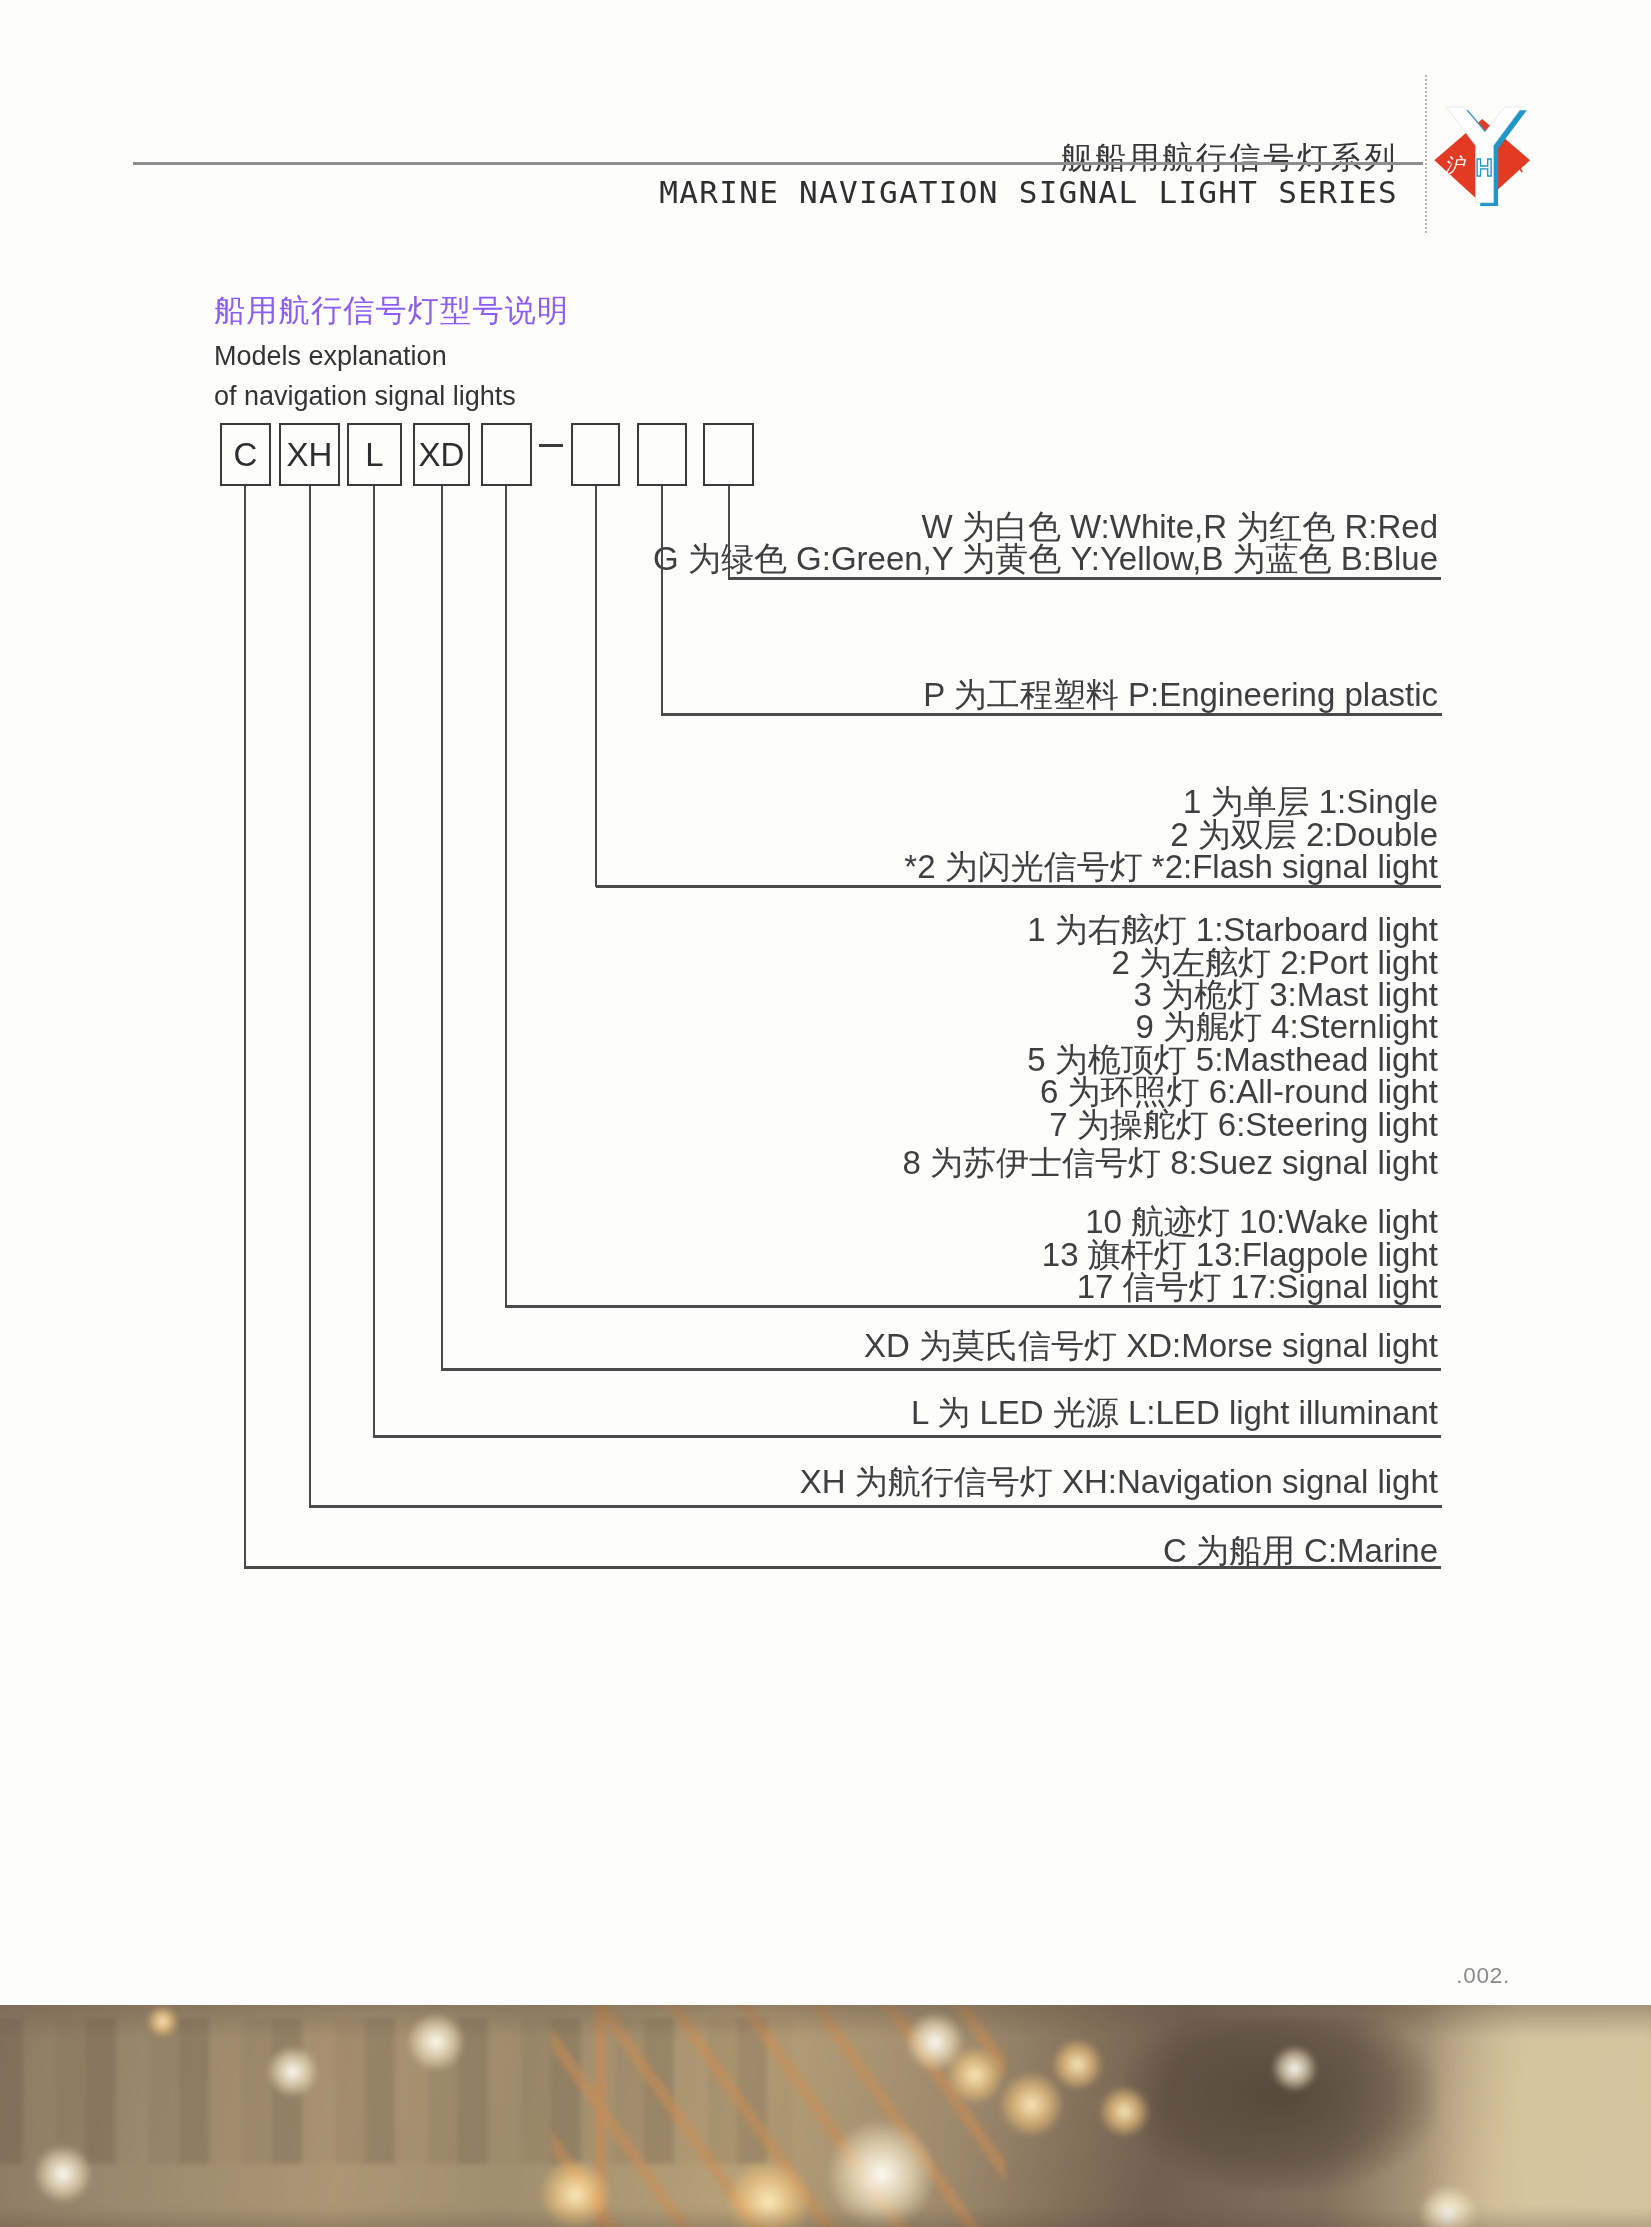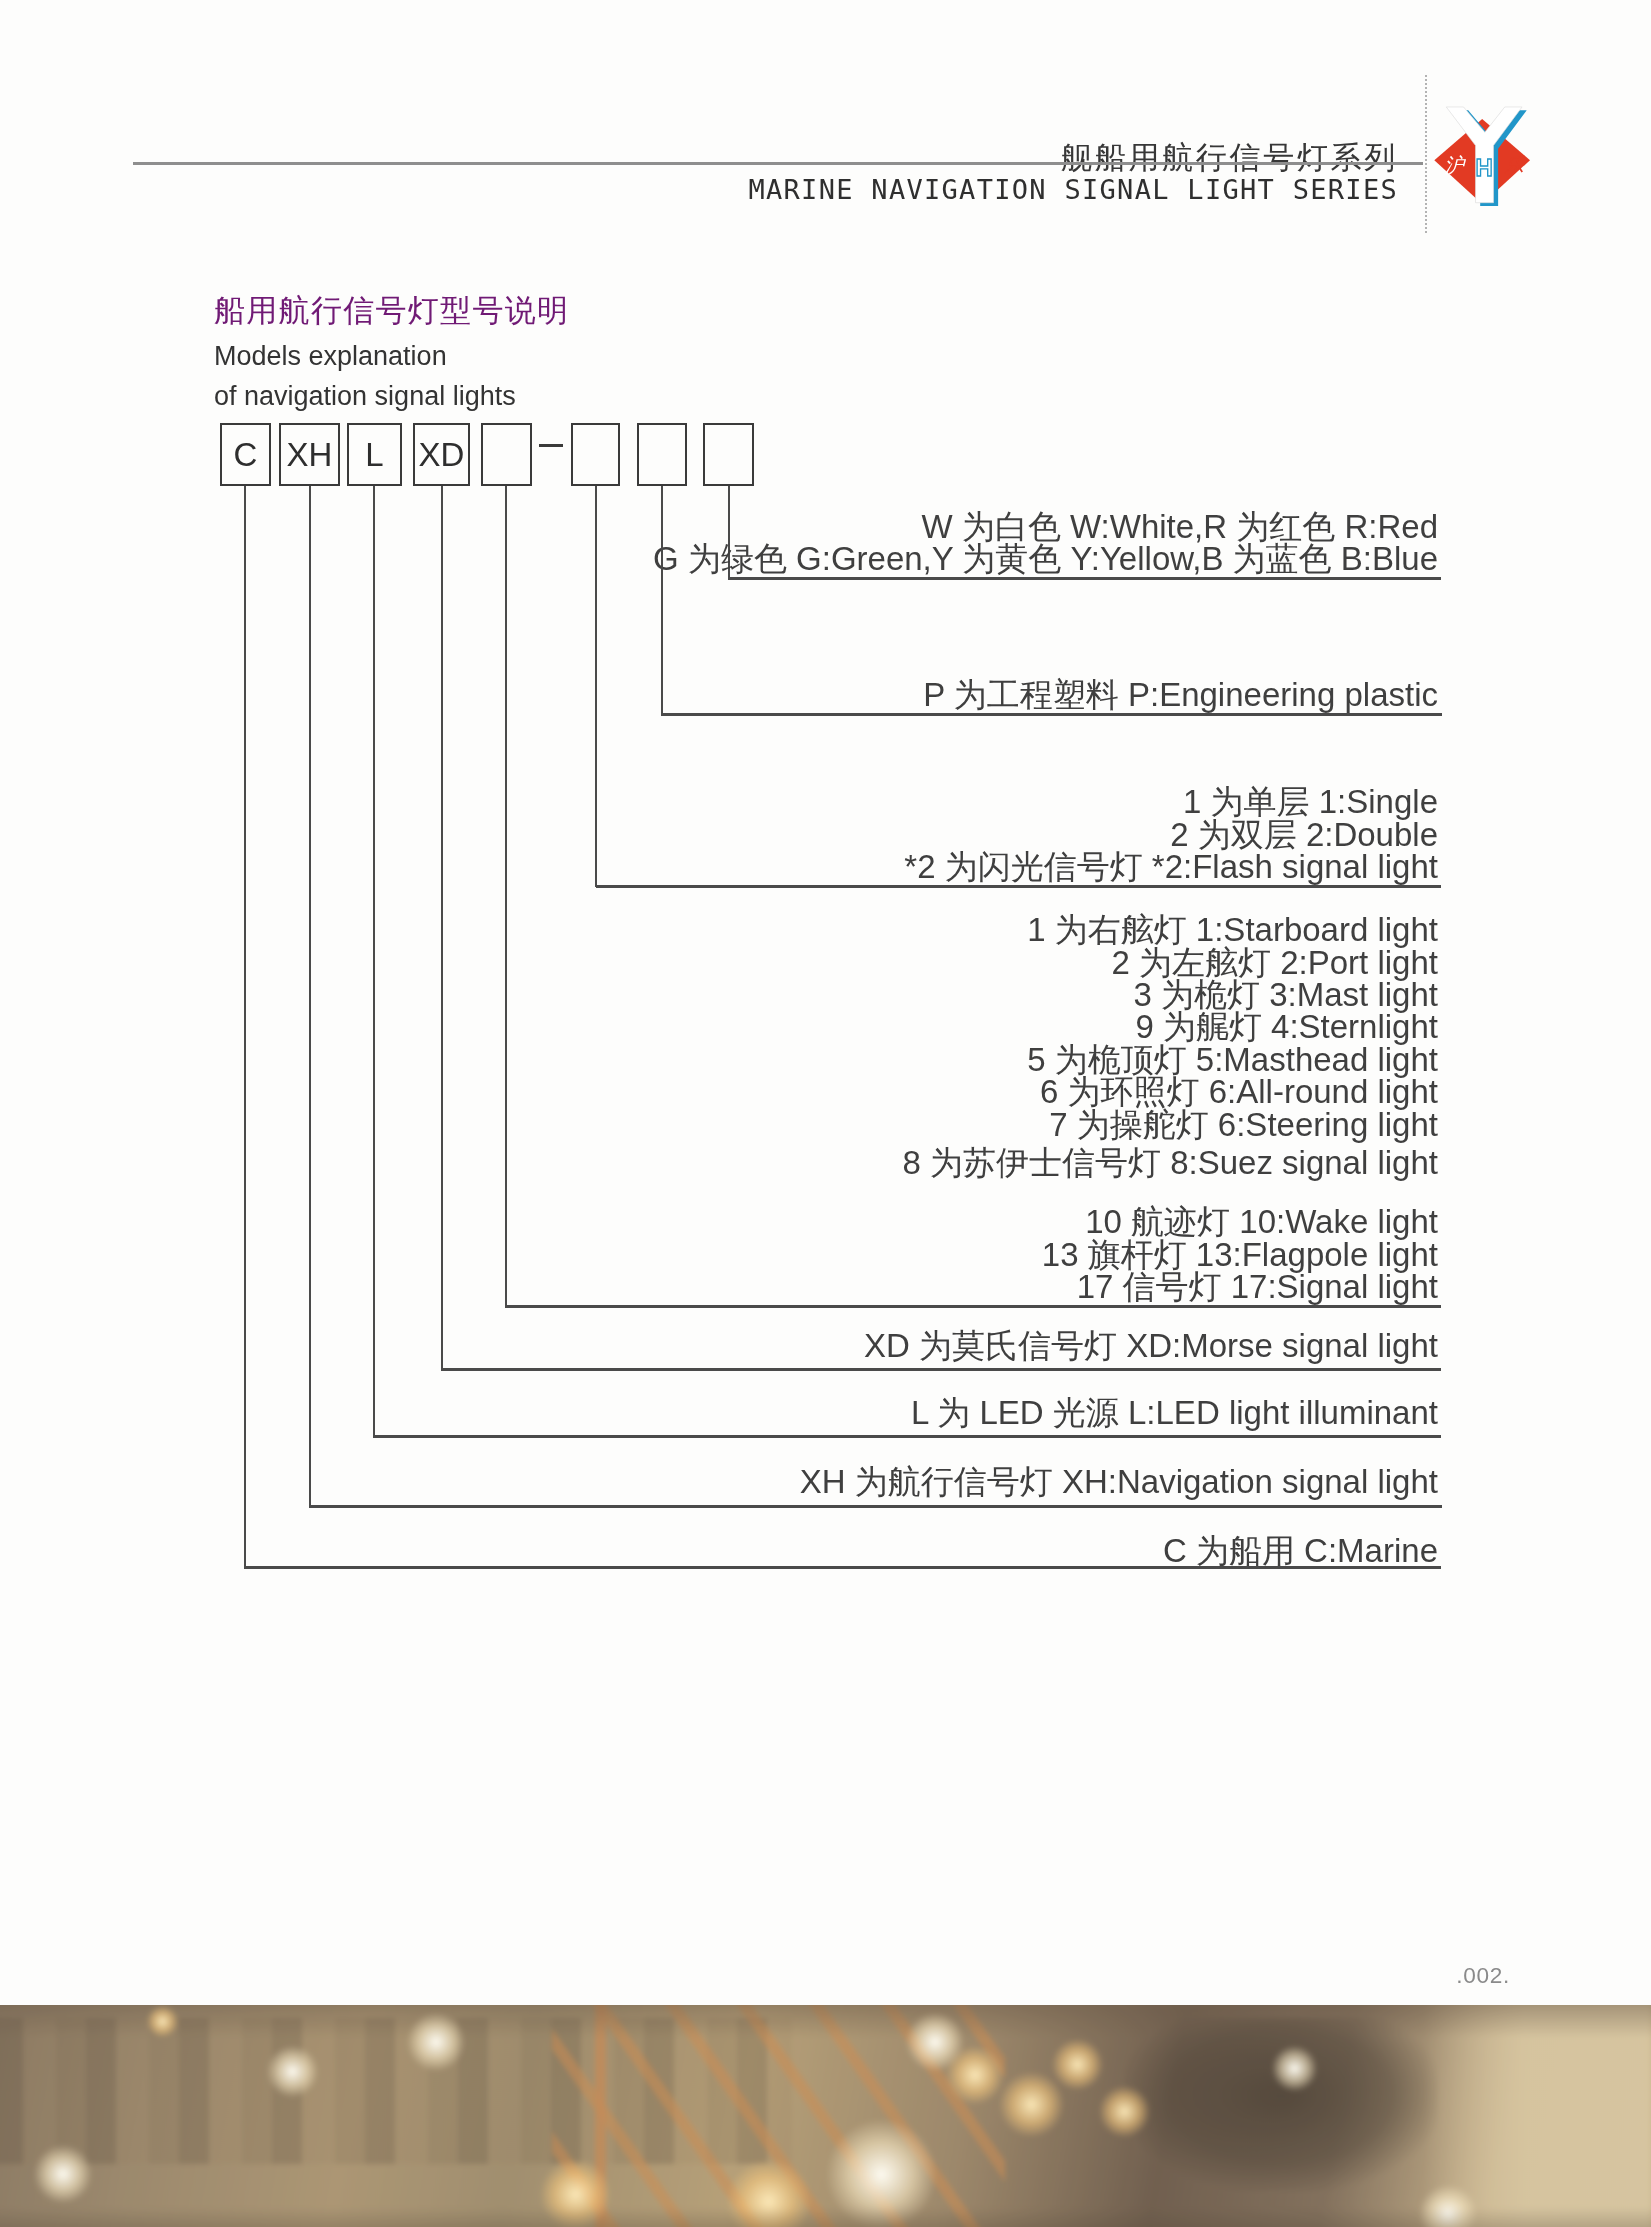--- a/index.html
+++ b/index.html
@@ -9,26 +9,26 @@
     font-family:"Liberation Sans", sans-serif; color:#3f3f3f;
   }
   
   .hdr-title-zh{
     position:absolute; top:107px; right:254px; font-size:31px; letter-spacing:2.7px;
     color:#373737; font-weight:500; white-space:nowrap;margin-top:30px;
   }
   .hdr-rule{ position:absolute; left:133px; top:162px; width:1290px; height:2.7px; background:#8e8e8e; }
   .hdr-title-en{
     position:absolute; top:174px; right:254px; white-space:nowrap;
-    font-family:"DejaVu Sans Mono", monospace; font-size:27px; letter-spacing:1.3px; color:#2f2f2f;
+    font-family:"DejaVu Sans Mono", monospace; font-size:31px; letter-spacing:1.3px; color:#2f2f2f;
   }
   .hdr-dotted{ position:absolute; left:1425px; top:75px; height:158px; width:0; border-left:2px dotted #b3b3b3; }
   .logo{ position:absolute; left:1430px; top:99px; width:107px; height:113px; }
   
-  .sec-zh{ position:absolute; left:214px; top:290px; font-size:31px; color:#701a75; font-weight:500; letter-spacing:1.3px; white-space:nowrap;}
+  .sec-zh{ position:absolute; left:214px; top:290px; font-size:31px; color:#8b5cf6; font-weight:500; letter-spacing:1.3px; white-space:nowrap;}
   .sec-en1{ position:absolute; left:214px; top:341px; font-size:27px; color:#333; white-space:nowrap;}
   .sec-en2{ position:absolute; left:214px; top:381px; font-size:27px; color:#333; white-space:nowrap;}
   
   .mbox{
     position:absolute; top:423px; height:63px; box-sizing:border-box;
     border:2px solid #3a3a3a; display:flex; align-items:center; justify-content:center;
     font-size:33px; color:#2e2e2e; letter-spacing:0;
   }
   .mdash{ position:absolute; left:539px; top:444px; width:24px; height:3.3px; background:#3a3a3a; display:block; overflow:hidden; color:transparent;}
   

